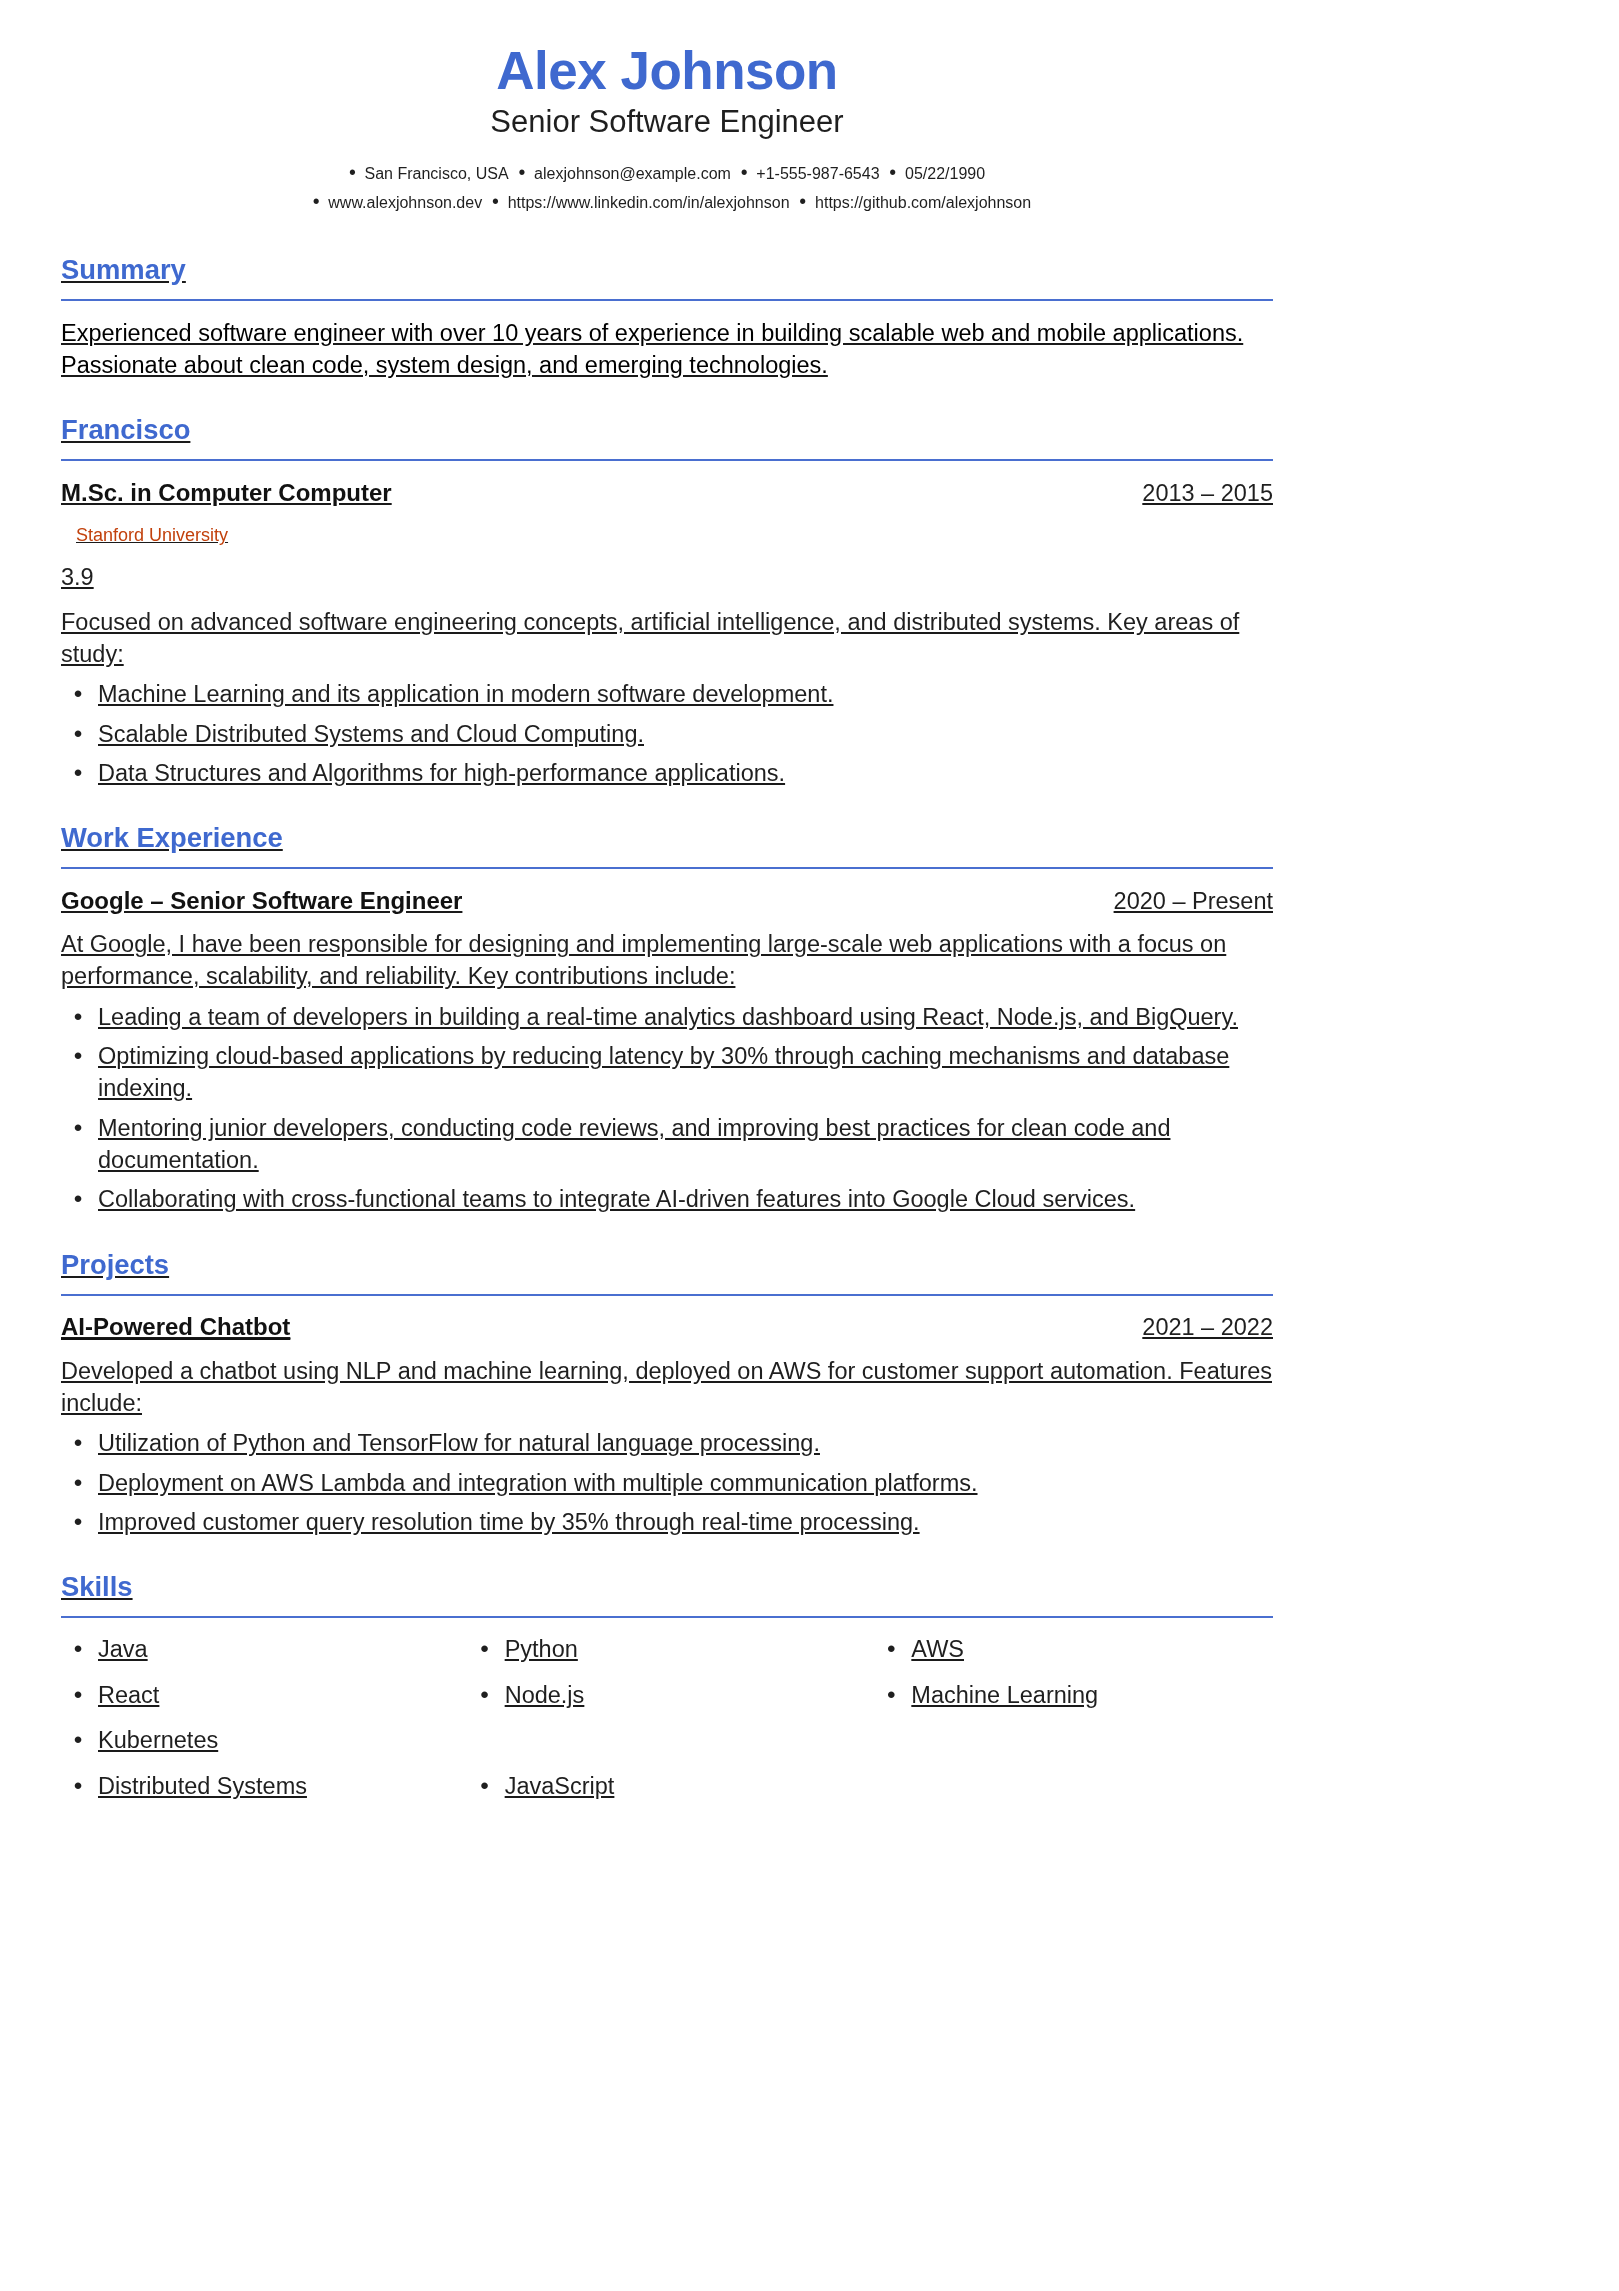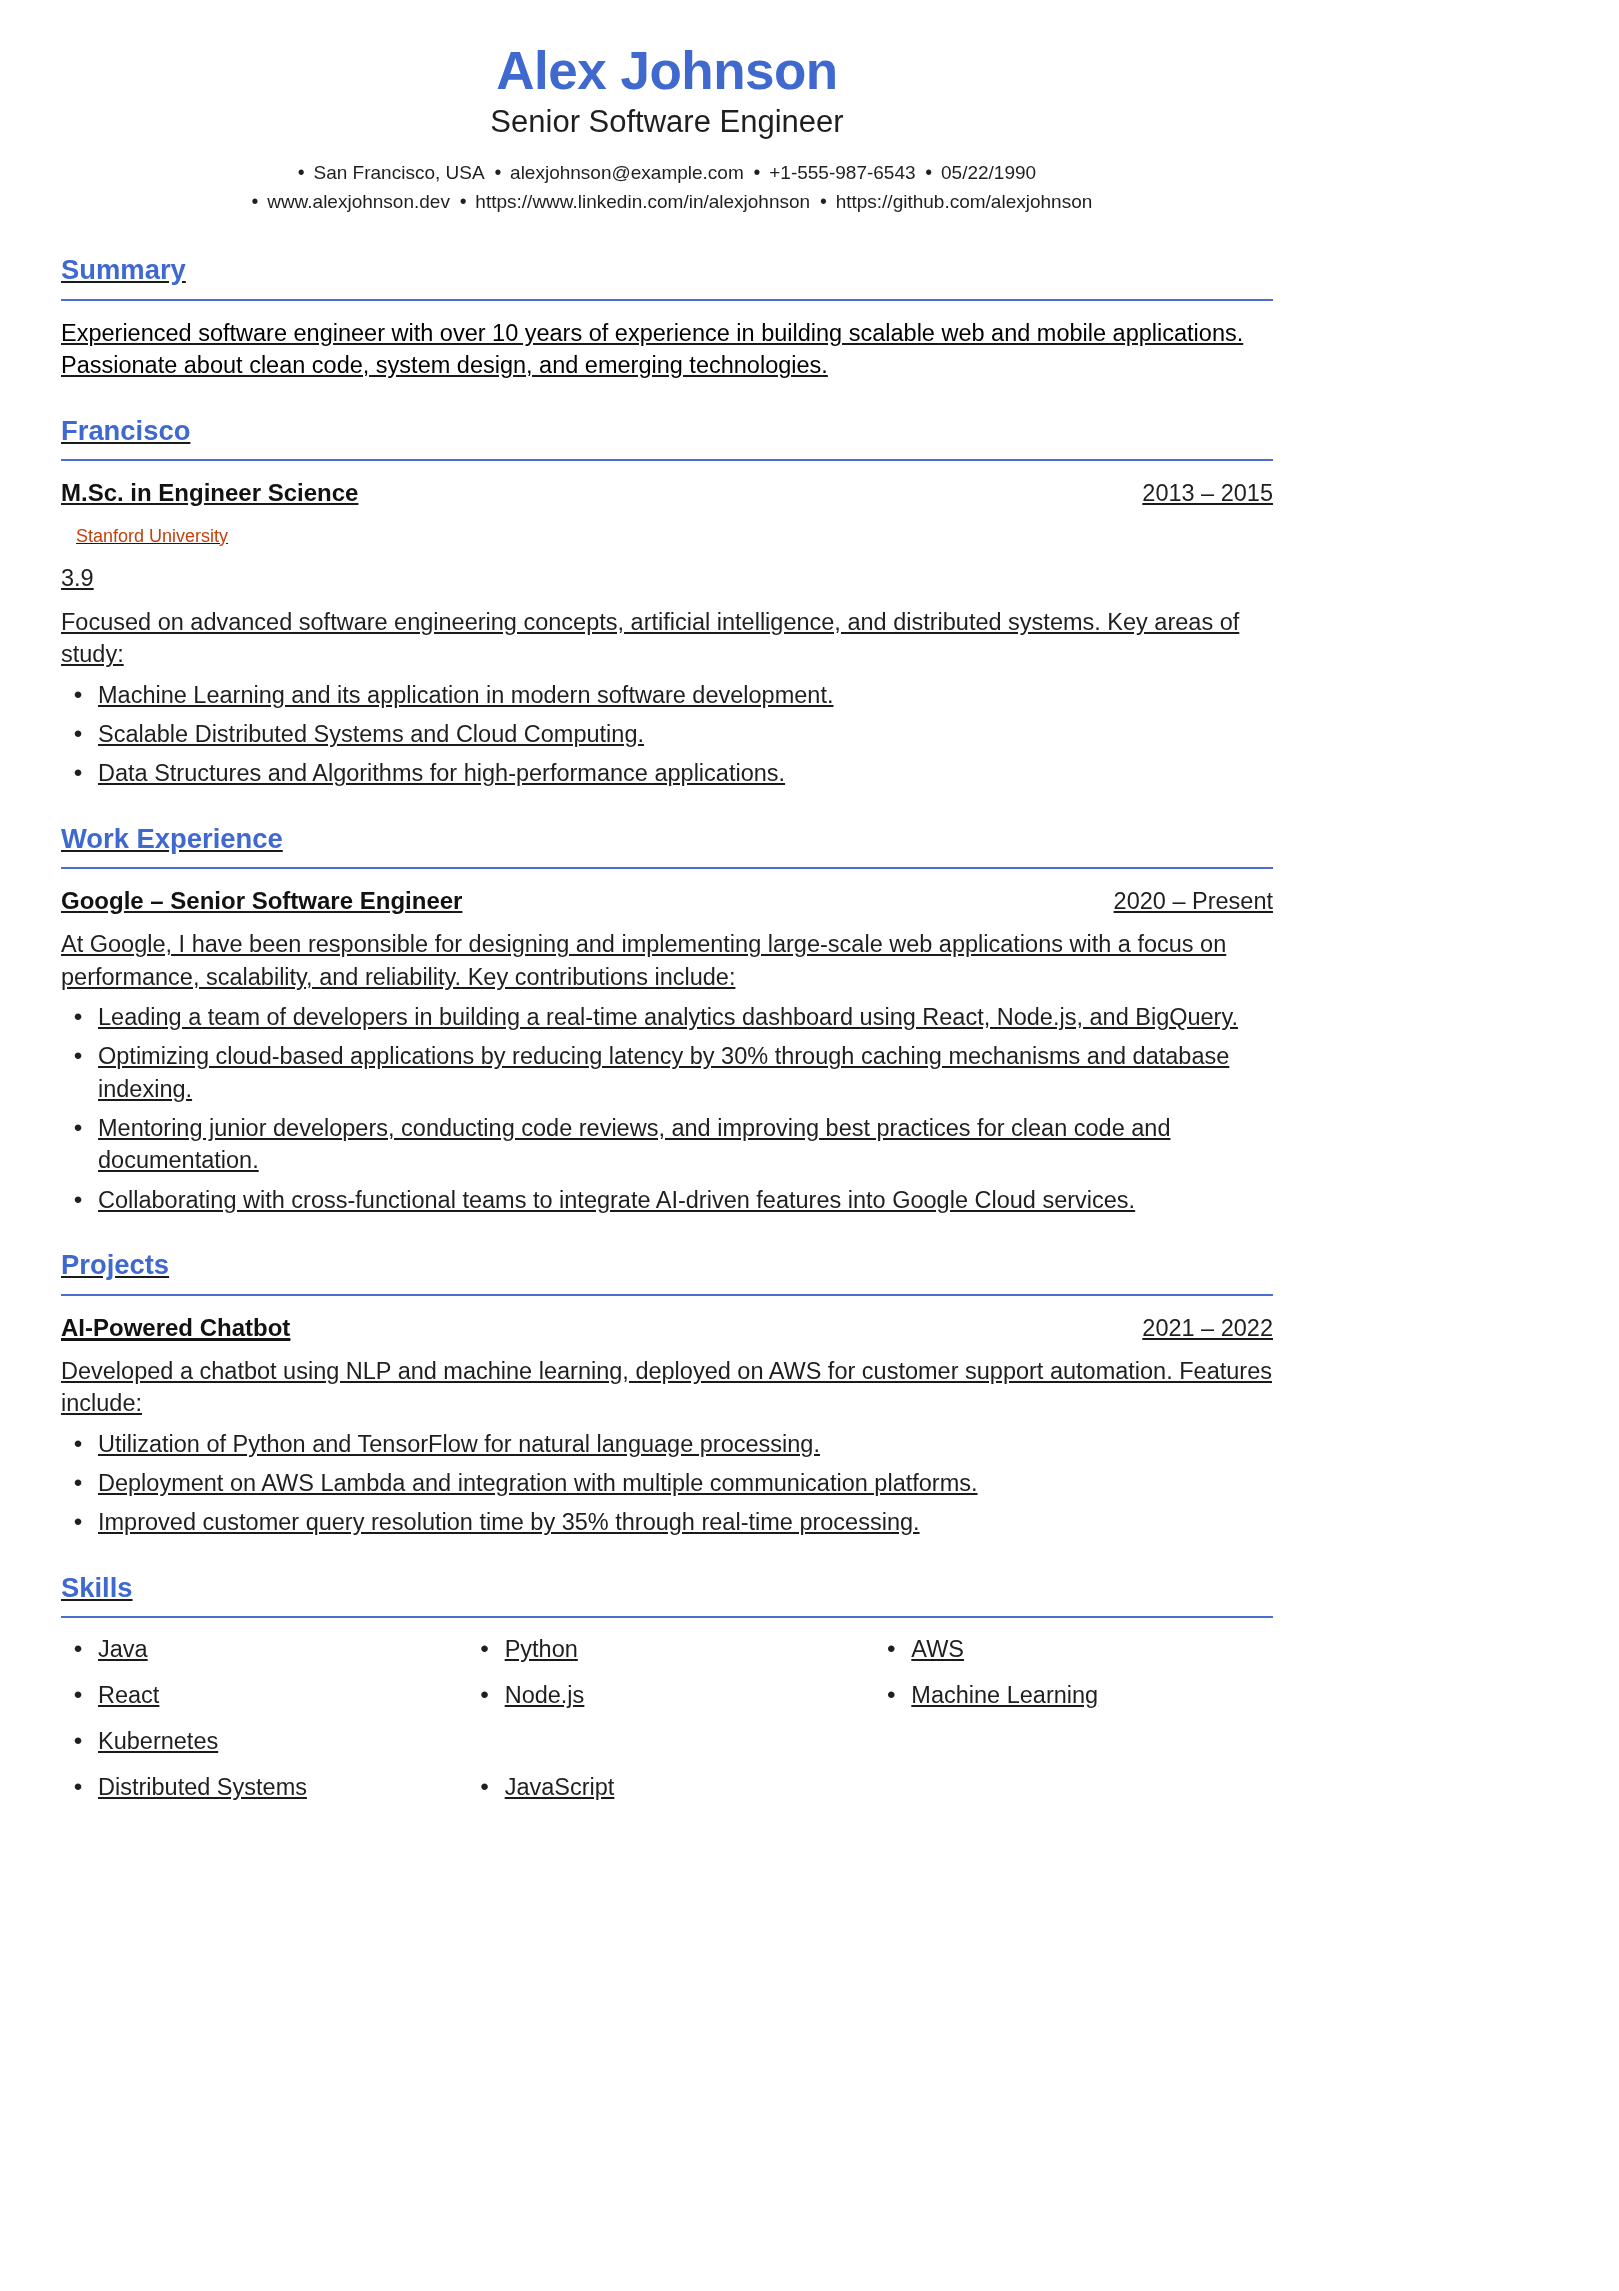--- a/index.html
+++ b/index.html
@@ -35,21 +35,21 @@
     margin: 0 0 2px 0;
   }
   .job-title {
     font-size: 31px;
     font-weight: normal;
     color: #1f1f1f;
     line-height: 1.3;
     margin: 0 0 15.7px 0;
   }
   .contact-line {
-    font-size: 19px;
+    font-size: 16px;
     color: #1f1f1f;
     line-height: 1.45;
     display: flex;
     flex-wrap: wrap;
     justify-content: center;
     align-items: center;
   }
   .contact-item { white-space: nowrap; }
   .contact-bullet {
     display: inline-block;
@@ -207,21 +207,21 @@
     <hr class="section-rule">
     <p class="body-text">Experienced software engineer with over 10 years of experience in building scalable web and mobile applications. Passionate about clean code, system design, and emerging technologies.</p>
   </section>
 
   <section class="section">
     <h2 class="section-heading">Francisco</h2>
     <hr class="section-rule">
     <div id="education-entries">
         <div class="entry">
           <div class="entry-head">
-            <div class="entry-title">M.Sc. in Engineer Science</div>
+            <div class="entry-title">M.Sc. in Computer Computer</div>
             <div class="entry-date">2013 – 2015</div>
           </div>
           <div class="entry-subtitle">Stanford University</div>
           <div class="entry-meta">3.9</div>
           <p class="entry-desc">Focused on advanced software engineering concepts, artificial intelligence, and distributed systems. Key areas of study:</p>
           <ul class="bullets">
             <li>Machine Learning and its application in modern software development.</li>
             <li>Scalable Distributed Systems and Cloud Computing.</li>
             <li>Data Structures and Algorithms for high-performance applications.</li>
           </ul>

